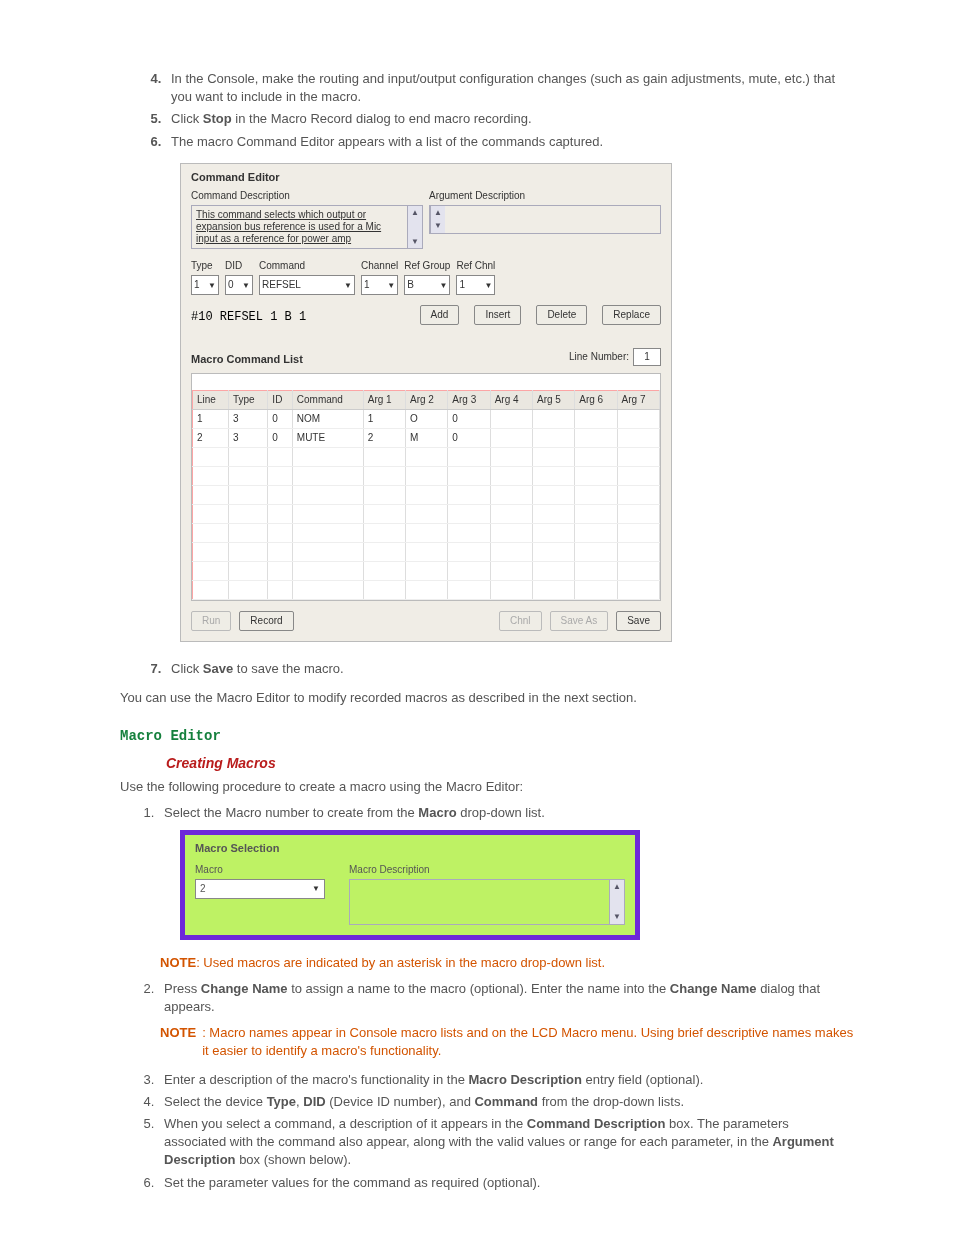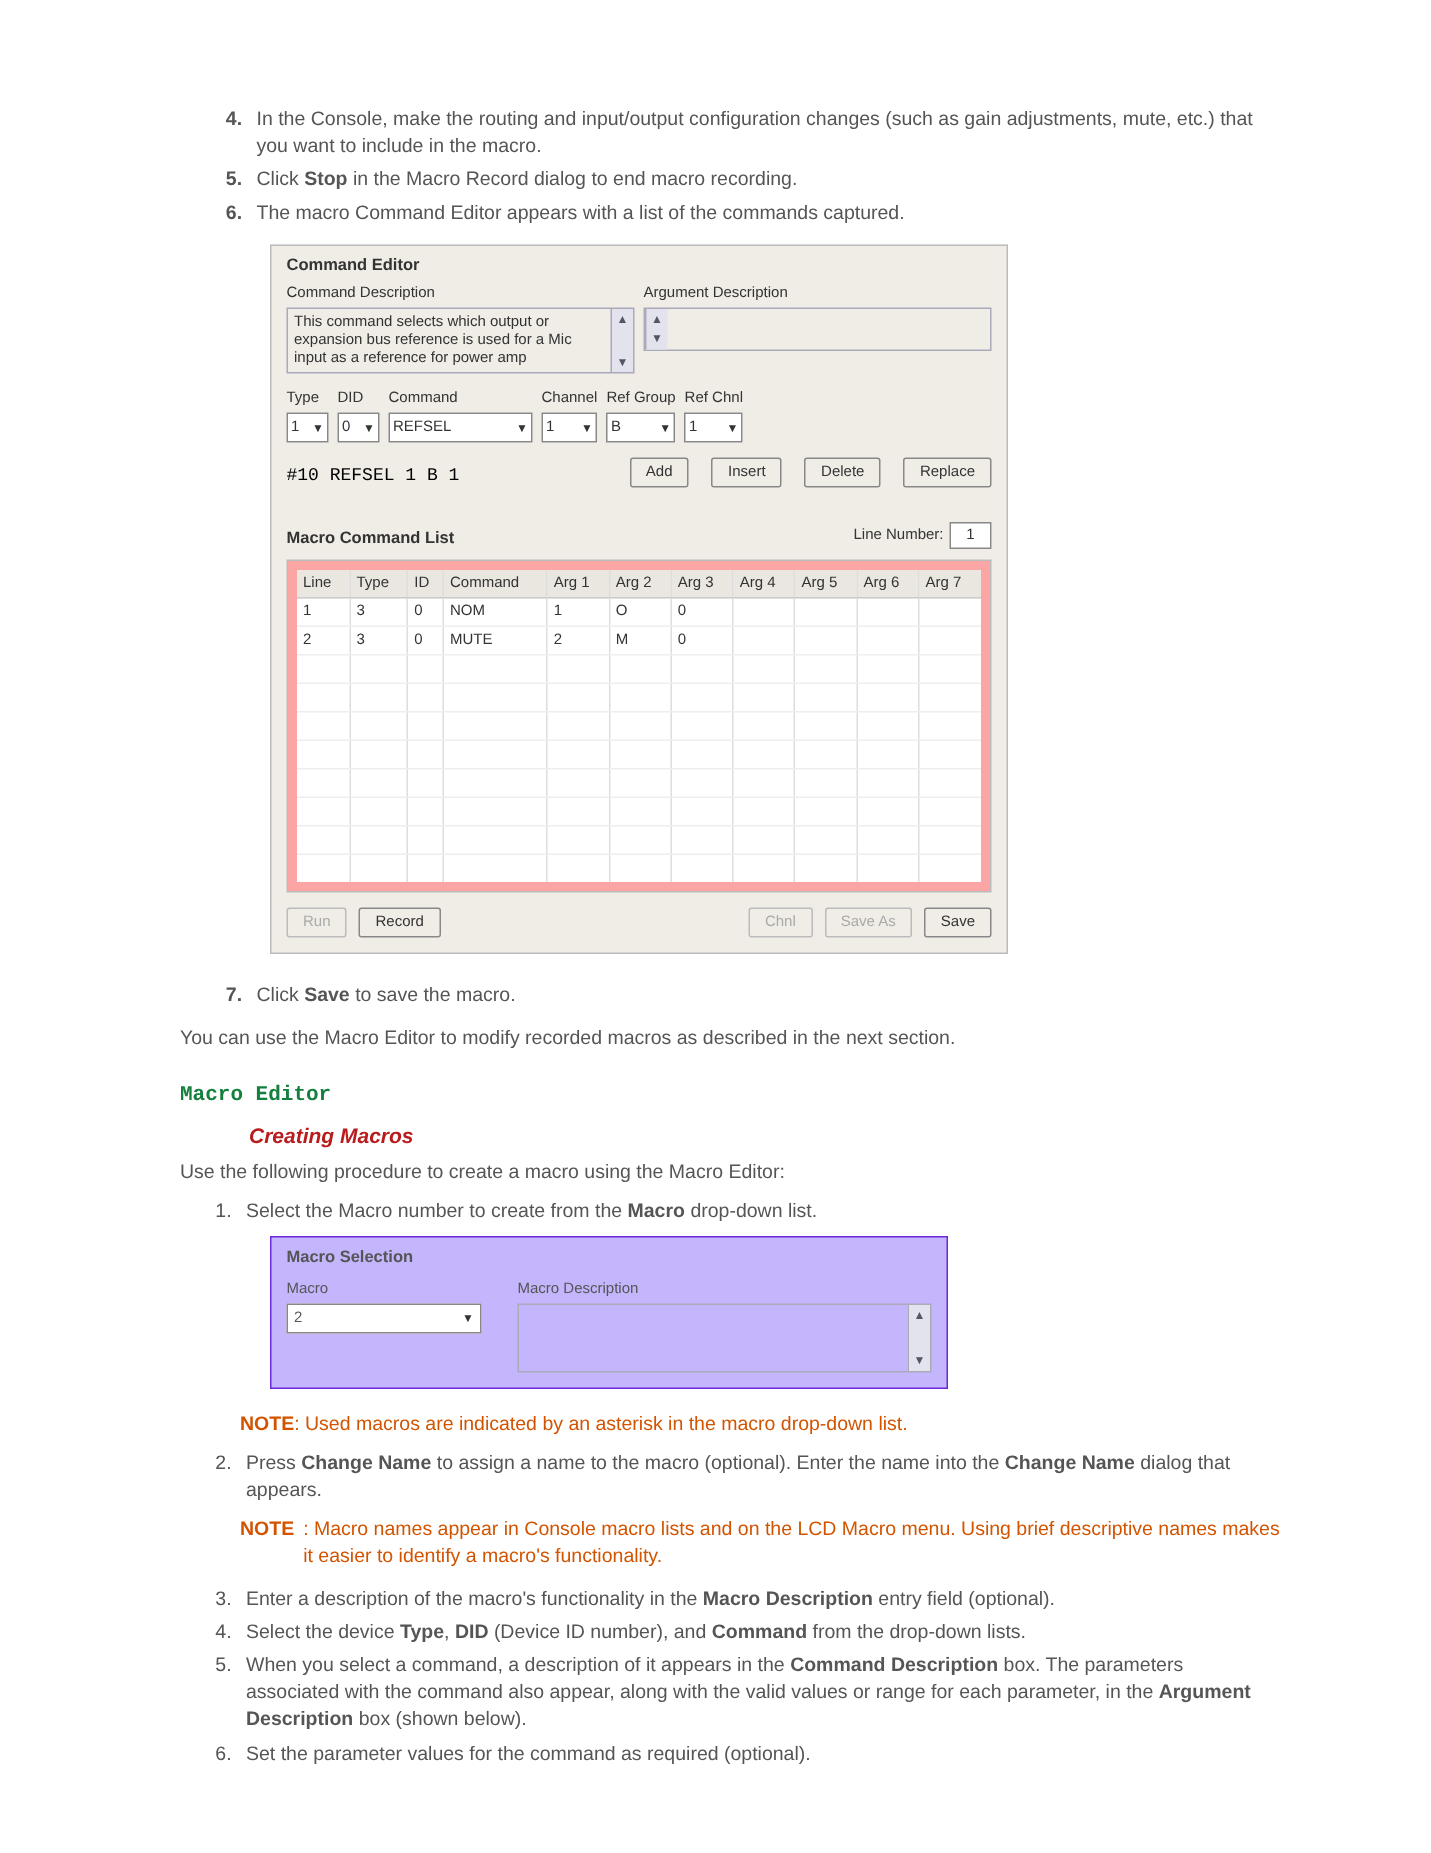--- a/index.html
+++ b/index.html
@@ -44,21 +44,21 @@
   .fig-row { display:flex; gap:6px; align-items:flex-start; }
   .fig-half { flex:1; }
   .fig-label { font-size:10px; margin-bottom:2px; }
   .fig-scroll {
     width:14px; border-left:1px solid #aab; background:#e3e3ee;
     display:flex; flex-direction:column; justify-content:space-between;
     align-items:center; font-size:8px; color:#556;
   }
   .fig-scroll span { display:block; padding:1px 0; }
   .fig-box { display:flex; border:1px solid #aab; }
-  .fig-text { flex:1; padding:3px 4px; font-size:10px; line-height:1.2; min-height:28px; }
+  .fig-text { flex:1; padding:3px 4px; font-size:10px; line-height:1.2; min-height:28px;text-decoration:underline; }
   .fig-controls { display:flex; gap:6px; align-items:center; margin-top:8px; flex-wrap:wrap; }
   .fig-select, .fig-input {
     border:1px solid #888; background:#fff; font-size:10px; padding:1px 2px; height:16px;
     display:flex; align-items:center; justify-content:space-between;
   }
   .fig-select { min-width:22px; }
   .fig-select .arrow { font-size:8px; color:#333; margin-left:2px; }
   .fig-btn {
     border:1px solid #888; background:#efede6; padding:2px 10px; font-size:10px;
     border-radius:2px; color:#333; display:inline-block; text-align:center;
@@ -68,41 +68,42 @@
     font-size:12px; color:#000000; margin:6px 0 0 0; font-family: Liberation Mono, monospace;
   }
   .section-title { font-weight:bold; font-size:11px; margin:12px 0 6px 0; }
   .line-number-row { display:flex; justify-content:space-between; align-items:center; }
   .line-number-box {
     border:1px solid #888; background:#fff; width:26px; text-align:center; font-size:10px;
     padding:1px 0; margin-left:4px;
   }
   table.macro-table {
     width:100%; border-collapse:collapse; background:#fff; font-size:10px;
-    border:6px solid #fca5a5;
+    border:1px solid #fca5a5;
+    margin-top:16px;
   }
   table.macro-table th, table.macro-table td {
     border-right:1px solid #ddd; padding:2px 4px; text-align:left; font-weight:normal;
   }
   table.macro-table th { background:#eae7e0; border-bottom:1px solid #ccc; }
   table.macro-table td { border-bottom:1px solid #eee; }
   .table-wrap { border:1px solid #bbb; background:#fff; min-height:150px; }
   .btn-row { display:flex; justify-content:space-between; margin-top:10px; }
   .btn-group { display:flex; gap:8px; }
   .para { margin: 10px 0 12px 0; }
   h3.blue { color:#15803d; font-size:14px; font-weight:bold; margin:20px 0 8px 0;font-family:Liberation Mono, monospace; }
   h4.italic { font-style:italic; font-weight:bold; font-size:14px; margin:6px 0 4px 46px; color:#b91c1c;}
   .note { color:#d35400; margin:4px 0 8px 40px; padding-left:0; line-height:1.4; }
   .note .note-label { font-weight:bold; }
   .note-block {
     display:flex; gap:6px; margin:8px 0 10px 40px; color:#d35400; line-height:1.4;
   }
   .note-block .nl { font-weight:bold; flex:0 0 auto; }
   .fig2 {
-    border:1px solid #6d28d9; background:#c4b5fd; margin:8px 0 14px 60px;
+    border:5px solid #6d28d9; background:#bef264; margin:8px 0 14px 60px;
     padding:6px 10px 10px 10px; font-family:Tahoma, Arial; font-size:10px;
     width:430px;
   }
   .fig2-row { display:flex; gap:14px; align-items:flex-start; }
   .fig2-left { flex:0 0 140px; }
   .fig2-right { flex:1; }
   .fig2 .fig-select.wide { width:120px; justify-content:space-between; padding:1px 4px;}
   .fig2-btns { display:flex; gap:8px; margin-top:8px; }
   .ctl-col { display:flex; flex-direction:column; gap:2px; }
   .ctl-lbl { font-size:10px; }

